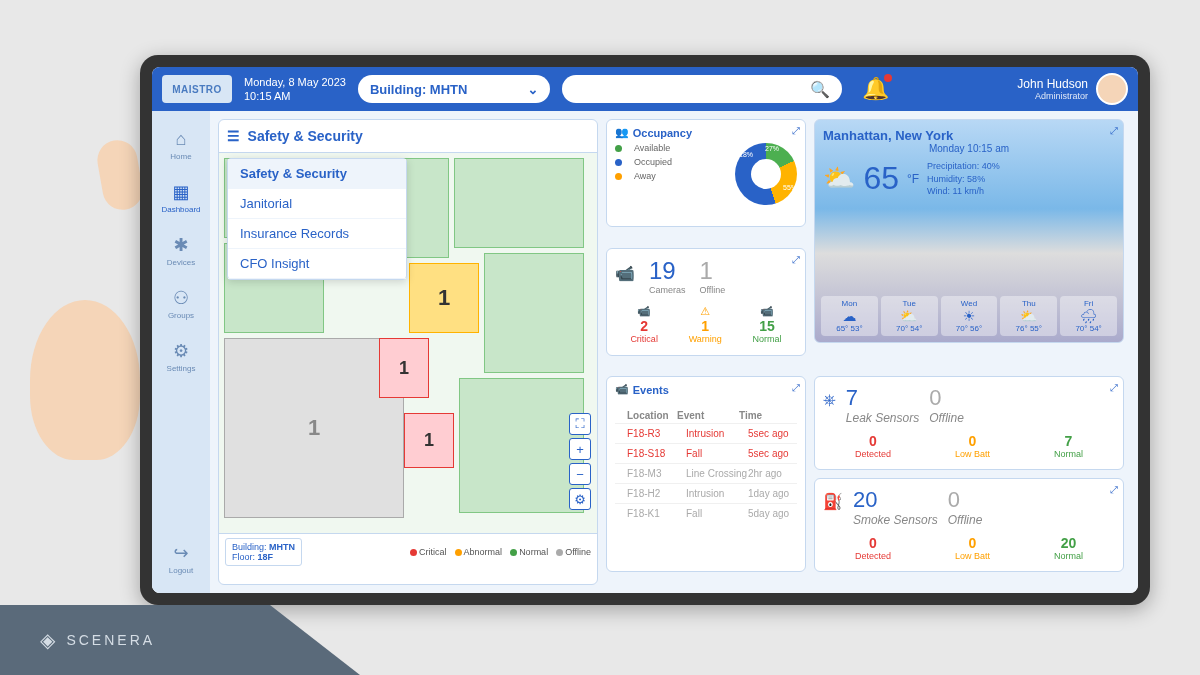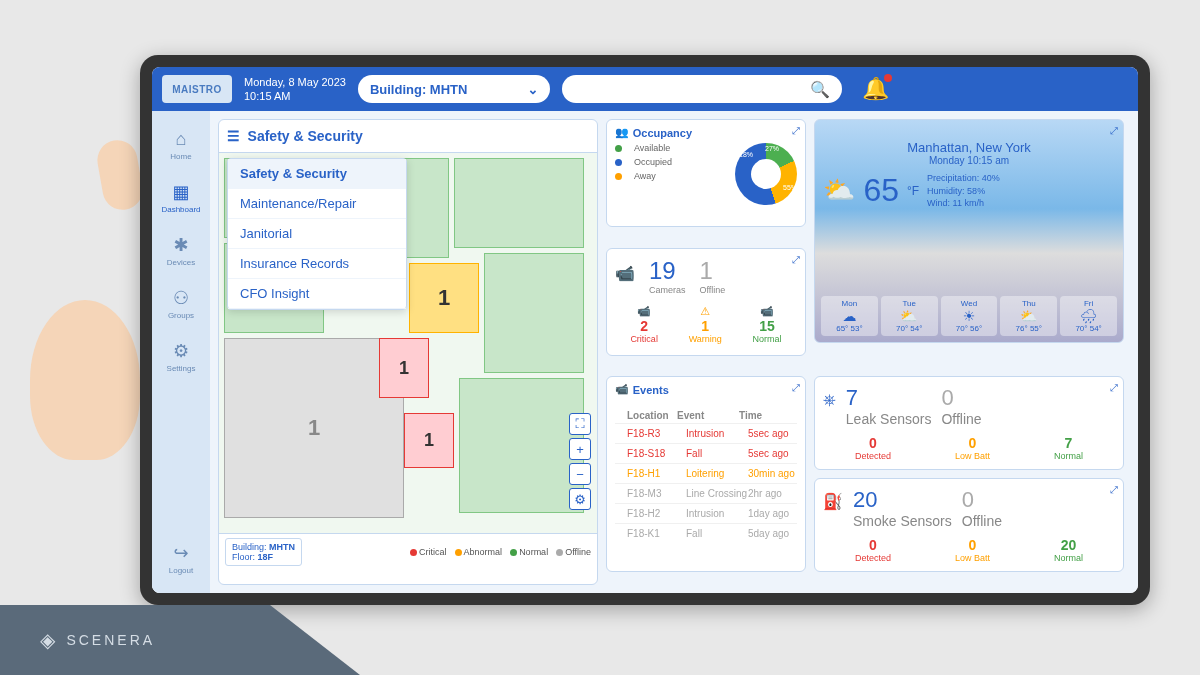--- a/index.html
+++ b/index.html
@@ -87,35 +87,35 @@
 .events { grid-row: 3; grid-column: 2; padding: 6px 8px; height: 196px; }
 .ev-hdr { display: flex; align-items: center; gap: 4px; color: #2962c7; font-size: 11px; font-weight: bold; }
 .ev-tbl { margin-top: 12px; font-size: 10px; width: 100%; }
 .ev-th { display: flex; color: #888; font-weight: bold; padding: 2px 0; }
 .ev-th div:nth-child(1){width:12px;} .ev-th div:nth-child(2){width:50px;} .ev-th div:nth-child(3){width:62px;} .ev-th div:nth-child(4){flex:1;}
 .ev-row { display: flex; padding: 4px 0; border-top: 1px solid #f0f0f0; align-items: center; }
 .ev-row div:nth-child(1){width:12px;} .ev-row div:nth-child(2){width:59px;} .ev-row div:nth-child(3){width:62px;} .ev-row div:nth-child(4){flex:1;}
 .ev-dot { width: 6px; height: 6px; border-radius: 50%; }
 
 .weather { grid-row: 1 / 3; grid-column: 3; height: 224px; padding: 8px; background: linear-gradient(#b8d8f5, #7ab8e8 40%, #ddd 60%, #aac 100%); color: #fff; }
-.w-loc { text-align: center; font-size: 13px; font-weight: normal; color: #2962c7; margin-top: 12px; }
+.w-loc { font-size: 13px; font-weight: bold; color: #2962c7; }
 .w-time { text-align: center; font-size: 10px; color: #2962c7; }
 .w-main { display: flex; align-items: center; gap: 8px; margin-top: 6px; }
 .w-temp { font-size: 32px; color: #2962c7; }
 .w-unit { font-size: 12px; color: #2962c7; }
 .w-det { font-size: 9px; color: #2962c7; line-height: 1.4; }
 .w-days { display: flex; gap: 3px; margin-top: auto; position: absolute; bottom: 6px; left: 6px; right: 6px; }
 .w-day { flex: 1; background: rgba(255,255,255,0.4); border-radius: 4px; padding: 3px; text-align: center; font-size: 8px; color: #2962c7; }
 .w-day .wi { font-size: 14px; }
 
 .sensor-card { padding: 8px; height: 94px; }
 .sc-top { display: flex; align-items: baseline; gap: 10px; }
 .sc-ico { color: #2962c7; font-size: 16px; }
 .sc-num { font-size: 22px; color: #2962c7; font-weight: 300; }
-.sc-lbl { font-size: 14px; color: #888; }
+.sc-lbl { font-size: 12px; color: #888; font-style: italic; }
 .sc-row { display: flex; justify-content: space-around; margin-top: 8px; font-size: 9px; }
 .sc-stat { display: flex; flex-direction: column; align-items: center; }
 .sc-stat .n { font-size: 14px; font-weight: bold; }
 .sensor-wrap { grid-row: 3; grid-column: 3; display: flex; flex-direction: column; gap: 8px; }
 
 .scenera { position: absolute; bottom: 0; left: 0; width: 360px; height: 70px; background: #5a6a7a; clip-path: polygon(0 0, 75% 0, 100% 100%, 0 100%); display: flex; align-items: center; padding-left: 40px; color: #d5dde5; font-size: 14px; letter-spacing: 3px; z-index: 20; }
 .scenera .si { font-size: 20px; margin-right: 8px; }
 
 .clr-red { color: #e53935; } .clr-org { color: #ffa000; } .clr-grn { color: #43a047; } .clr-gry { color: #aaa; }
 .bg-red{background:#e53935;}.bg-org{background:#ffa000;}.bg-grn{background:#43a047;}.bg-gry{background:#aaa;}.bg-blu{background:#2962c7;}
@@ -138,20 +138,27 @@
         <div>10:15 AM</div>
       </div>
       <div class="building-sel">
         <span>Building: MHTN</span>
         <span class="chev">⌄</span>
       </div>
       <div class="search">
         <span class="search-ico">🔍</span>
       </div>
       <div class="bell">🔔<span class="dot"></span></div>
+      <div class="user">
+        <div class="user-txt">
+          <div>John Hudson</div>
+          <div class="role">Administrator</div>
+        </div>
+        <div class="avatar"></div>
+      </div>
     </div>
 
     <div class="body">
       <div class="sidebar">
         <div class="nav-item">
             <span class="ico">⌂</span>
             <span class="lbl">Home</span>
           </div>
         <div class="nav-item active">
             <span class="ico">▦</span>
@@ -177,21 +184,20 @@
 
       <div class="main">
 
         <div class="card floorplan">
           <div class="fp-header">
             <span>☰</span>
             <span>Safety &amp; Security</span>
           </div>
           <div class="fp-dropdown">
             <div class="dd-item sel">Safety &amp; Security</div>
-            <div class="dd-item">Maintenance/Repair</div>
             <div class="dd-item">Janitorial</div>
             <div class="dd-item">Insurance Records</div>
             <div class="dd-item">CFO Insight</div>
           </div>
           <div class="fp-body">
             <div class="room r1"></div>
               <div class="room r2"></div>
               <div class="room r3"></div>
             <div class="room r4"></div>
             <div class="room r5">1</div>
@@ -313,26 +319,20 @@
                   <div>F18-R3</div>
                   <div>Intrusion</div>
                   <div>5sec ago</div>
                 </div>
                 <div class="ev-row clr-red">
                   <div><span class="ev-dot" style="background:#e53935"></span></div>
                   <div>F18-S18</div>
                   <div>Fall</div>
                   <div>5sec ago</div>
                 </div>
-                <div class="ev-row clr-org">
-                  <div><span class="ev-dot" style="background:#ffa000"></span></div>
-                  <div>F18-H1</div>
-                  <div>Loitering</div>
-                  <div>30min ago</div>
-                </div>
                 <div class="ev-row clr-gry">
                   <div><span class="ev-dot" style="background:#ccc"></span></div>
                   <div>F18-M3</div>
                   <div>Line Crossing</div>
                   <div>2hr ago</div>
                 </div>
                 <div class="ev-row clr-gry">
                   <div><span class="ev-dot" style="background:#ccc"></span></div>
                   <div>F18-H2</div>
                   <div>Intrusion</div>

